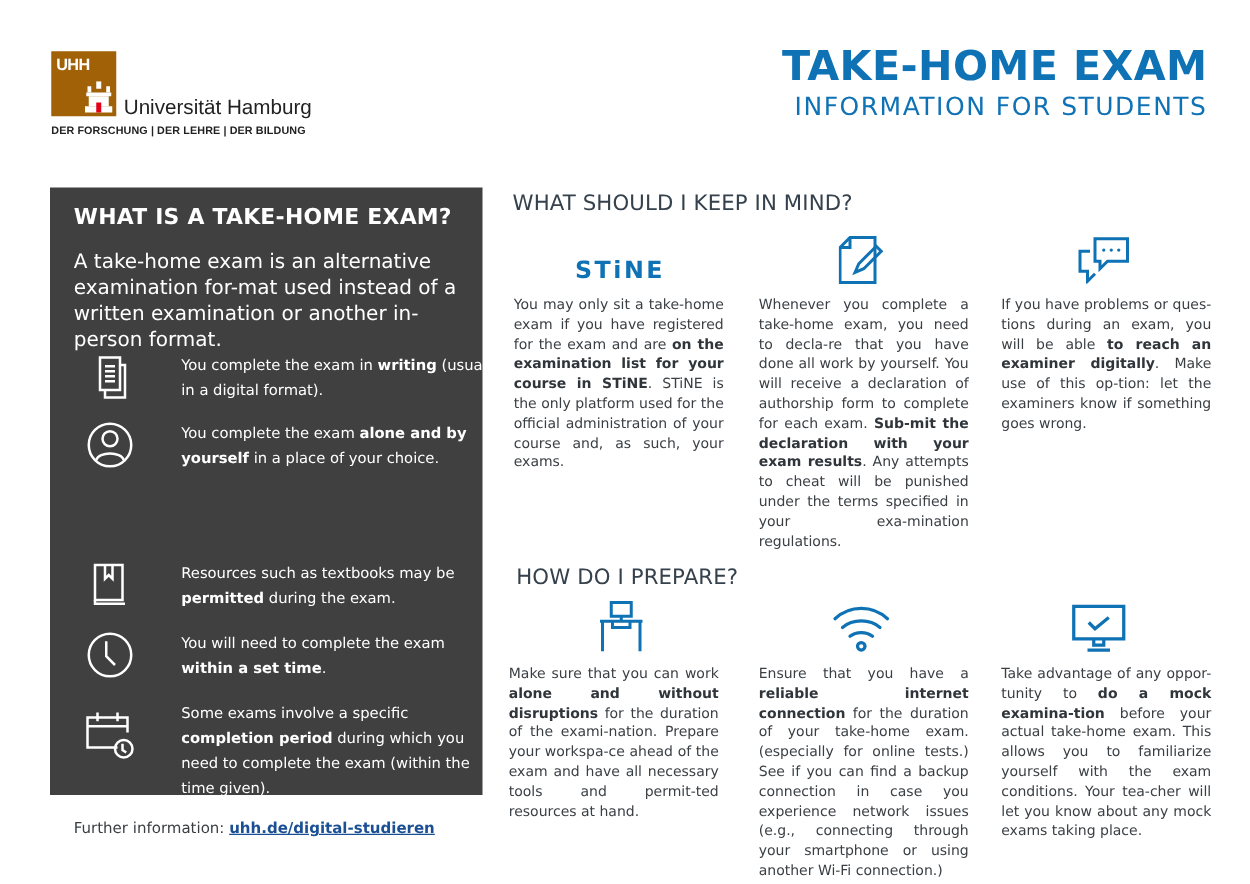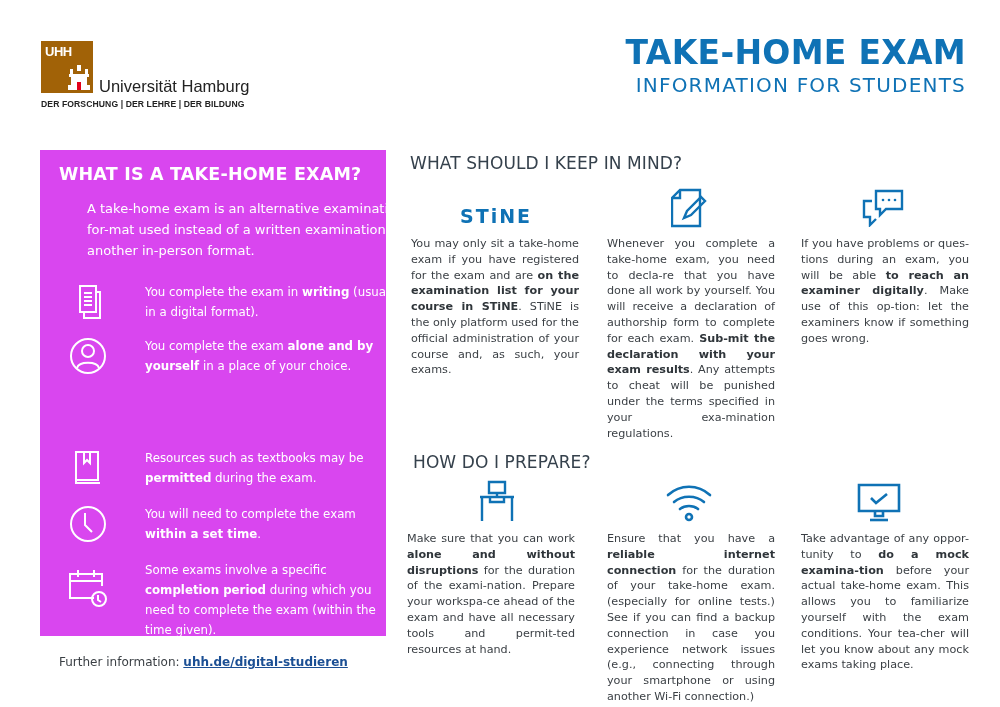--- a/index.html
+++ b/index.html
@@ -13,23 +13,23 @@
   .logo-castle { position: absolute; left: 27px; top: 24px; width: 22px; height: 26px; }
   .logo-name { position: absolute; left: 58px; top: 36px; font-family: "Liberation Sans", sans-serif; font-size: 16.5px; color: #222; white-space: nowrap; }
   .logo-tag { position: absolute; left: 0; top: 58px; font-family: "Liberation Sans", sans-serif; font-size: 8.6px; font-weight: bold; color: #222; white-space: nowrap; letter-spacing: 0.1px; }
 
   
   .title { position: absolute; right: 34px; top: 36px; text-align: right; color: #0f72b5; }
   .title-main { font-family: "DejaVu Sans", sans-serif; font-size: 33px; font-weight: bold; letter-spacing: 0.3px; line-height: 34px; }
   .title-sub { font-family: "DejaVu Sans", sans-serif; font-size: 20px; letter-spacing: 1.2px; line-height: 26px; margin-top: 2px; }
 
   
-  .panel { position: absolute; left: 40px; top: 150px; width: 346px; height: 486px; background: #d946ef; color: #fff; }
+  .panel { position: absolute; left: 40px; top: 150px; width: 346px; height: 486px; background: #404040; color: #fff; }
   .panel h2 { position: absolute; left: 19px; top: 14px; font-size: 17.5px; font-weight: bold; letter-spacing: 0.2px; white-space: nowrap; }
-  .panel .intro { position: absolute; left: 19px; top: 48px; width: 318px; font-size: 13px; line-height: 21px; margin-left: 28px; }
+  .panel .intro { position: absolute; left: 19px; top: 48px; width: 318px; font-size: 16px; line-height: 21px; }
   .feat { position: absolute; left: 0; width: 346px; height: 50px; }
   .feat .ico { position: absolute; left: 28px; top: 0; width: 40px; height: 40px; }
   .feat .txt { position: absolute; left: 85px; top: 0; width: 255px; font-size: 11.8px; line-height: 20px; margin-left: 20px; }
   .feat b { font-weight: bold; }
 
   .further { position: absolute; left: 59px; top: 655px; font-size: 12px; color: #3a3f44; white-space: nowrap; }
   .further a { color: #1b4f94; font-weight: bold; text-decoration: underline; }
 
   
   .sec-h { position: absolute; font-size: 17px; font-weight: normal; color: #35414c; white-space: nowrap; letter-spacing: 0.1px; }

